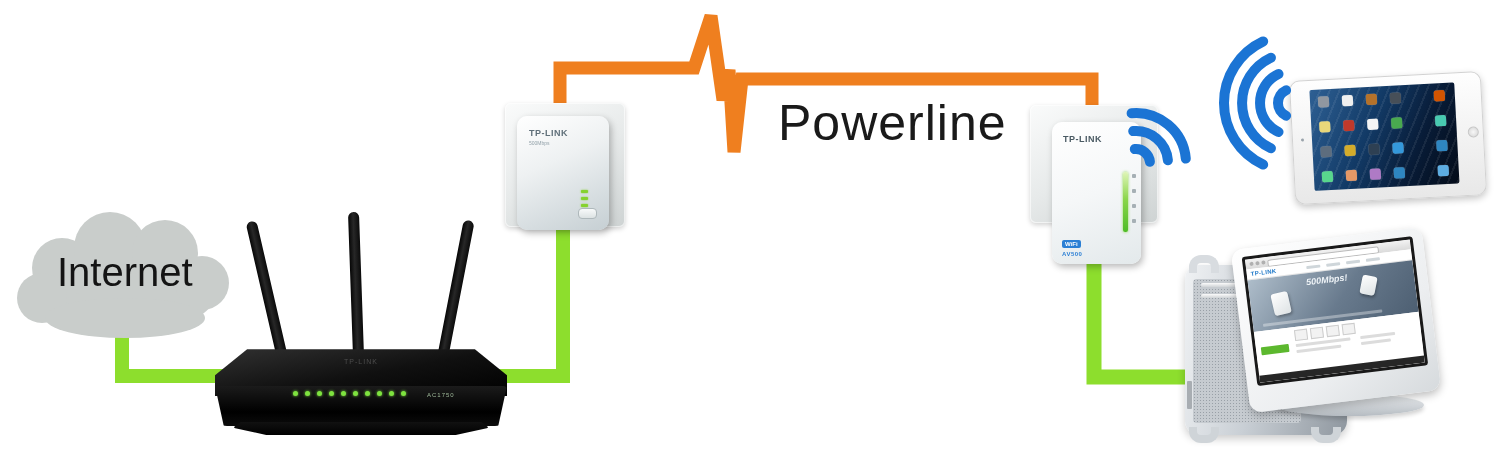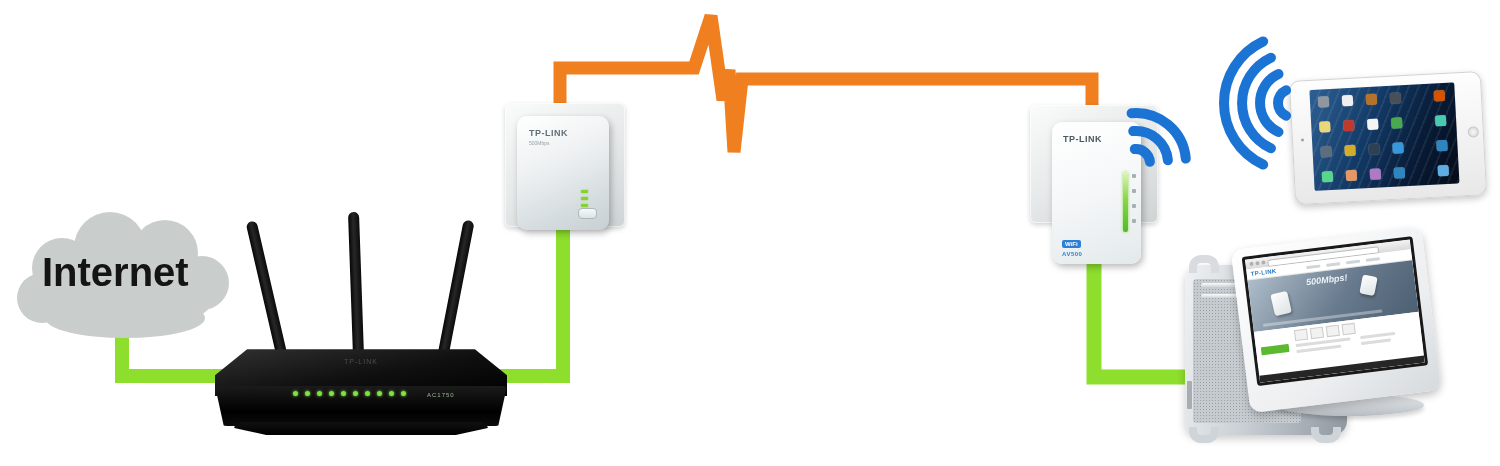--- a/index.html
+++ b/index.html
@@ -4,21 +4,21 @@
 <style>
   html,body{margin:0;padding:0;background:#fff;}
   .canvas{position:relative;width:1500px;height:466px;background:#fff;overflow:hidden;
           font-family:"Liberation Sans",sans-serif;}
   .abs{position:absolute;}
   svg{display:block;}
   .svg-base{position:absolute;left:0;top:0;z-index:1;}
   .svg-top{position:absolute;left:0;top:0;z-index:5;}
 
   
-  .internet-label{left:42px;top:250px;z-index:6;font-size:40px;font-weight:bold;color:#141414;letter-spacing:0px;text-align:center;}
+  .internet-label{left:57px;top:250px;z-index:6;font-size:40px;font-weight:normal;color:#141414;letter-spacing:0px;text-align:center;}
   .powerline-label{left:778px;top:94px;z-index:6;font-size:50px;color:#1a1a1a;letter-spacing:1px;}
 
   
   .router{left:215px;top:208px;width:292px;height:230px;z-index:2;}
   .antenna{position:absolute;width:11px;background:linear-gradient(90deg,#060606,#272727 45%,#0a0a0a);
            border-radius:6px 6px 2px 2px;transform-origin:50% 100%;}
   .ant-l{left:62px;top:10px;height:140px;transform:rotate(-13deg);}
   .ant-c{left:138px;top:4px;height:144px;transform:rotate(-2deg);}
   .ant-r{left:222px;top:10px;height:140px;transform:rotate(11deg);}
   .router-deck{position:absolute;left:0;top:136px;width:292px;height:52px;
@@ -132,20 +132,21 @@
       <circle cx="62" cy="268" r="30"></circle>
       <circle cx="110" cy="248" r="36"></circle>
       <circle cx="165" cy="253" r="33"></circle>
       <circle cx="202" cy="283" r="27"></circle>
       <circle cx="42" cy="298" r="25"></circle>
       <ellipse cx="125" cy="318" rx="80" ry="20"></ellipse>
     </g>
   </svg>
 
   <div class="abs internet-label">Internet</div>
+  <div class="abs powerline-label">Powerline</div>
 
   <div class="abs router">
     <div class="antenna ant-l"></div>
     <div class="antenna ant-c"></div>
     <div class="antenna ant-r"></div>
     <div class="router-deck"></div>
     <div class="router-brand">TP-LINK</div>
     <div class="router-front"></div>
     <div class="led-row" id="router-leds">
         <div class="led-dot"></div>

